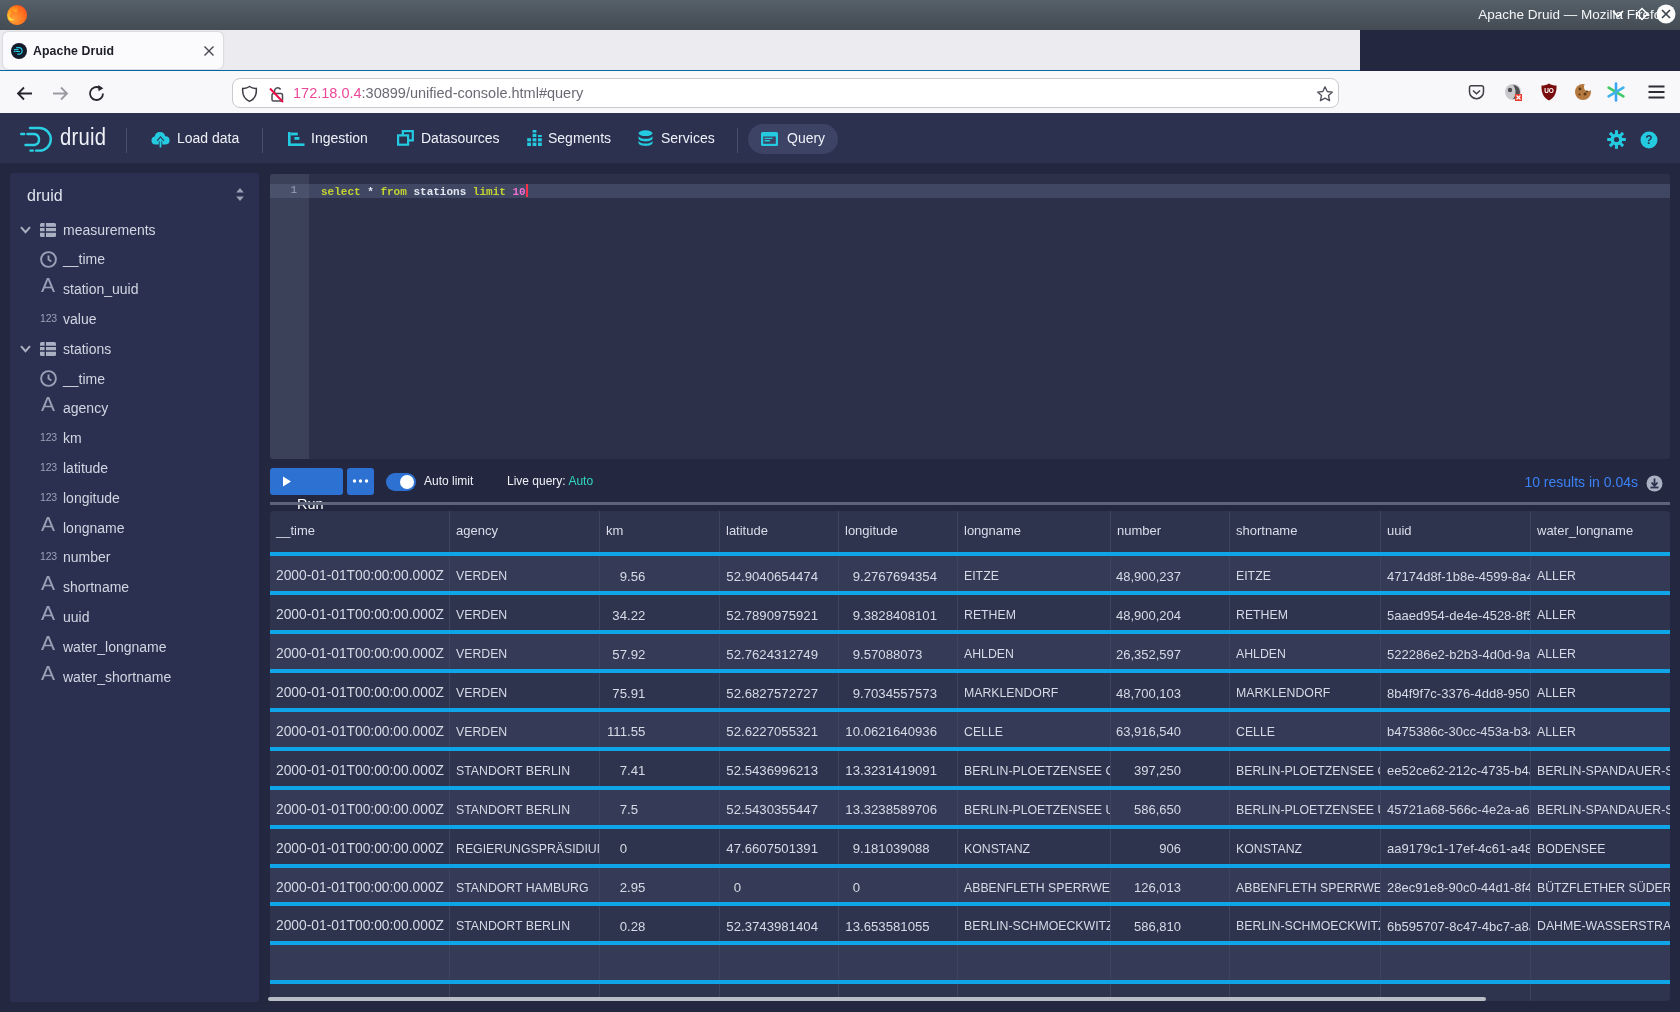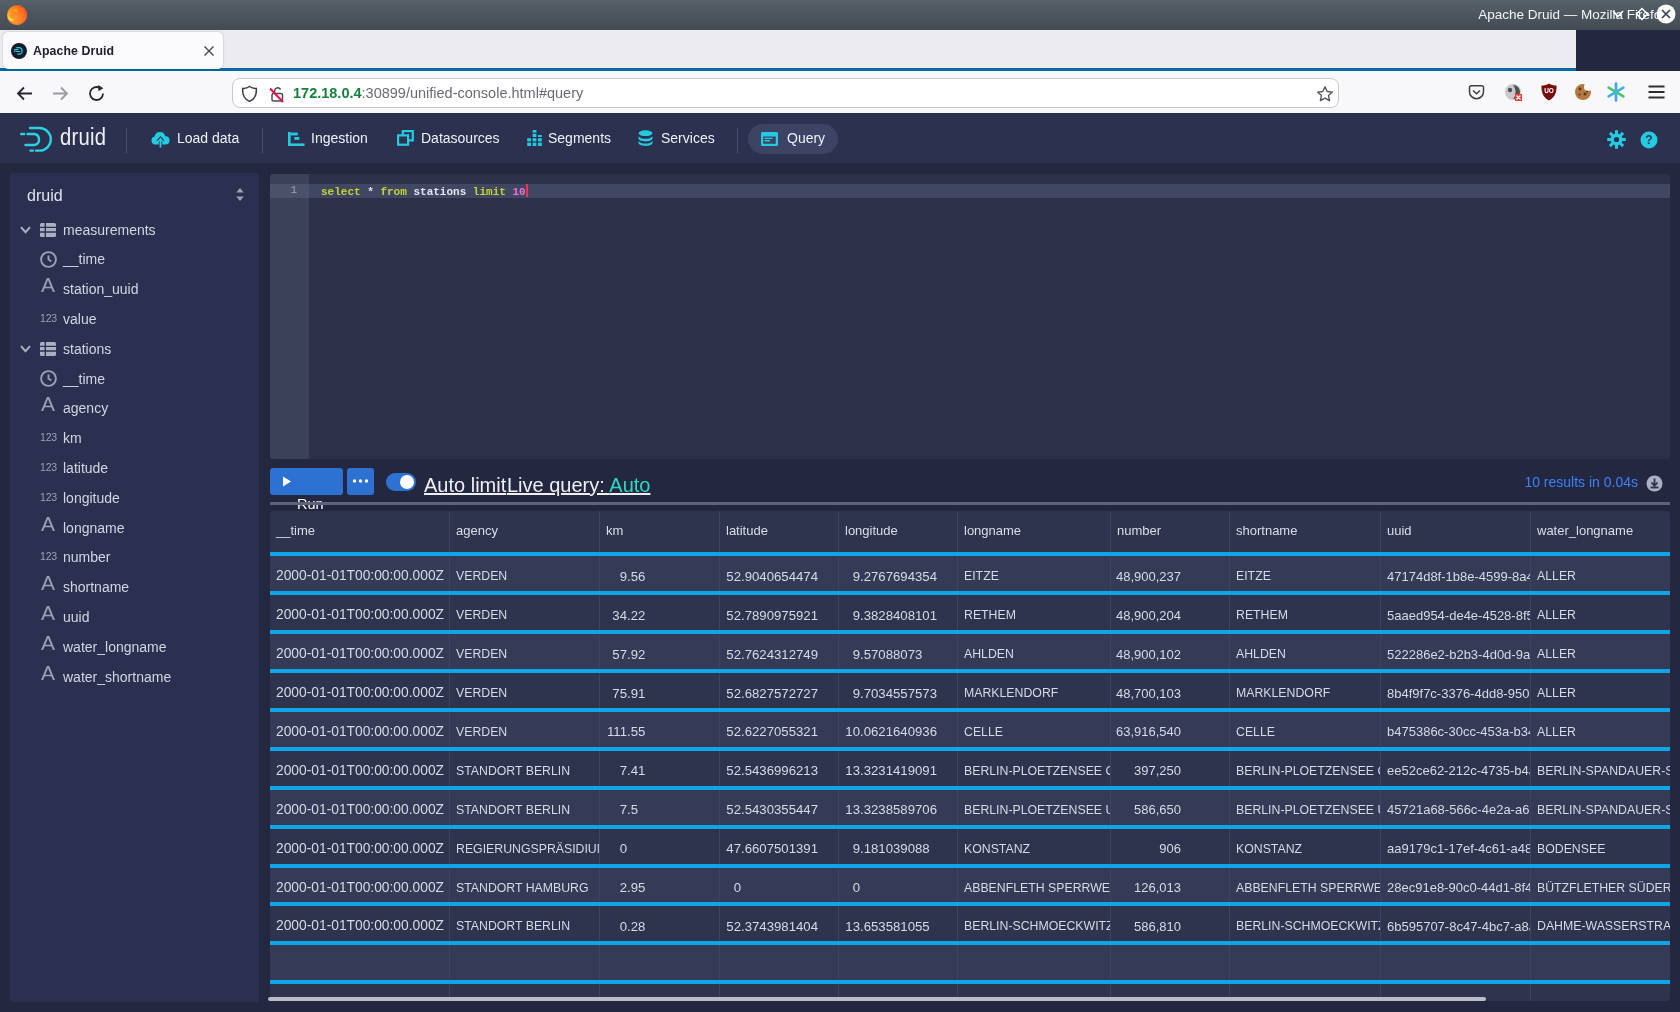--- a/index.html
+++ b/index.html
@@ -7,30 +7,30 @@
 .abs { position:absolute; }
 #stage { position:relative; width:1680px; height:1012px; }
 
 
 #titlebar { position:absolute; left:0; top:0; width:1680px; height:30px;
   background:linear-gradient(#566069,#434b53); }
 #titlebar .title { position:absolute; left:0; right:12px; top:7px; text-align:right;
   color:#f3f5f7; font-size:13.5px; }
 
 
-#tabbar { position:absolute; left:0; top:30px; width:1576px; height:41px; background:#ececf0; border-bottom:3px solid #0369a1; }
+#tabbar { position:absolute; left:0; top:30px; width:1360px; height:41px; background:#ececf0; border-bottom:1px solid #0369a1; }
 #tab { position:absolute; left:3px; top:2px; width:220px; height:37px; background:#fbfbfd; border-radius:5px; box-shadow:0 0 2px rgba(0,0,0,.25); }
 #tab .tlabel { position:absolute; left:30px; top:12px; font-size:12.3px; font-weight:700; color:#20202a; letter-spacing:.1px;}
 
 
 
 #navbar { position:absolute; left:0; top:71px; width:1680px; height:42px; background:#f8f8fa; }
 #urlbar { position:absolute; left:232px; top:6.5px; width:1107px; height:30px; background:#ffffff; border:1px solid #c9c9cf; border-radius:8px; }
 #urltext { position:absolute; left:60px; top:6px; font-size:14.5px; color:#6a6a75; white-space:nowrap;}
-#urltext b { color:#15803d; font-weight:700; }
+#urltext b { color:#ec4899; font-weight:400; }
 
 
 #dheader { position:absolute; left:0; top:113px; width:1680px; height:50px; background:#2c3150; }
 #dheader .wordmark { position:absolute; left:59.5px; top:11px; font-size:23px; font-weight:400; color:#eff1f7; letter-spacing:0.3px; transform:scaleX(0.88); transform-origin:left top; }
 #dheader .vdiv { position:absolute; top:15px; width:1px; height:25px; background:#494f6b; }
 #dheader .navtext { position:absolute; top:16.5px; font-size:14px; color:#eef1f7; }
 #qpill { position:absolute; left:748px; top:11px; width:90px; height:30px; background:#3d4365; border-radius:16px; }
 
 
 #sidebar { position:absolute; left:10px; top:173px; width:249px; height:828.5px; background:#2b3050; border-radius:3px; }
@@ -49,21 +49,21 @@
 #code .kw { color:#c3d430; }
 #code .num { color:#ee6fd1; }
 #cursor { display:inline-block; vertical-align:-2.5px; width:2px; height:13.5px; background:#f5334b; }
 
 
 #runbtn { position:absolute; left:270px; top:467.5px; width:73px; height:27px; background:#2d72d2; border-radius:3px; color:#fff; }
 #runbtn span { position:absolute; left:27px; top:5.5px; font-size:14.5px; font-weight:400;margin-top:23px;}
 #morebtn { position:absolute; left:347px; top:467.5px; width:27px; height:27px; background:#2d72d2; border-radius:3px; color:#fff; text-align:center; }
 #toggle { position:absolute; left:386px; top:472.5px; width:30px; height:18px; background:#2d72d2; border-radius:9px; }
 #toggle .knob { position:absolute; right:2px; top:2px; width:14px; height:14px; background:#fff; border-radius:50%; }
-.runlbl { position:absolute; top:474px; font-size:20px; color:#eef0f6;text-decoration:underline; }
+.runlbl { position:absolute; top:474px; font-size:12px; color:#eef0f6; }
 #livea { color:#30d8c0; }
 #rescount { position:absolute; top:474px; right:42px; font-size:14px; color:#3b82f6; }
 
 
 #divider { position:absolute; left:270px; top:501.5px; width:1400px; height:3.6px; background:#5d6479; }
 
 
 #results { position:absolute; left:270px; top:510.8px; width:1400px; height:490.7px; overflow:hidden; border-radius:4px; }
 .hrow { display:flex; height:41.6px; background:#2e344e; }
 .hrow .c { border-right:1px solid #3e4460; font-size:13px; color:#dadeea; padding:12px 0 0 6px; overflow:hidden; white-space:nowrap; }
@@ -498,21 +498,21 @@
             <span>.7624312749</span>
           </div>
         </div>
         <div class="c c4">
           <div class="dec">
             <span class="ip">9</span>
             <span>.57088073</span>
           </div>
         </div>
         <div class="c c5">AHLDEN</div>
-        <div class="c c6 num">48,900,102</div>
+        <div class="c c6 num">26,352,597</div>
         <div class="c c7">AHLDEN</div>
         <div class="c c8">522286e2-b2b3-4d0d-9a8e</div>
         <div class="c c9">ALLER</div>
       </div>
       <div class="r even">
         <div class="c c0">2000-01-01T00:00:00.000Z</div>
         <div class="c c1">VERDEN</div>
         <div class="c c2">
           <div class="dec">
             <span class="ip">75</span>

